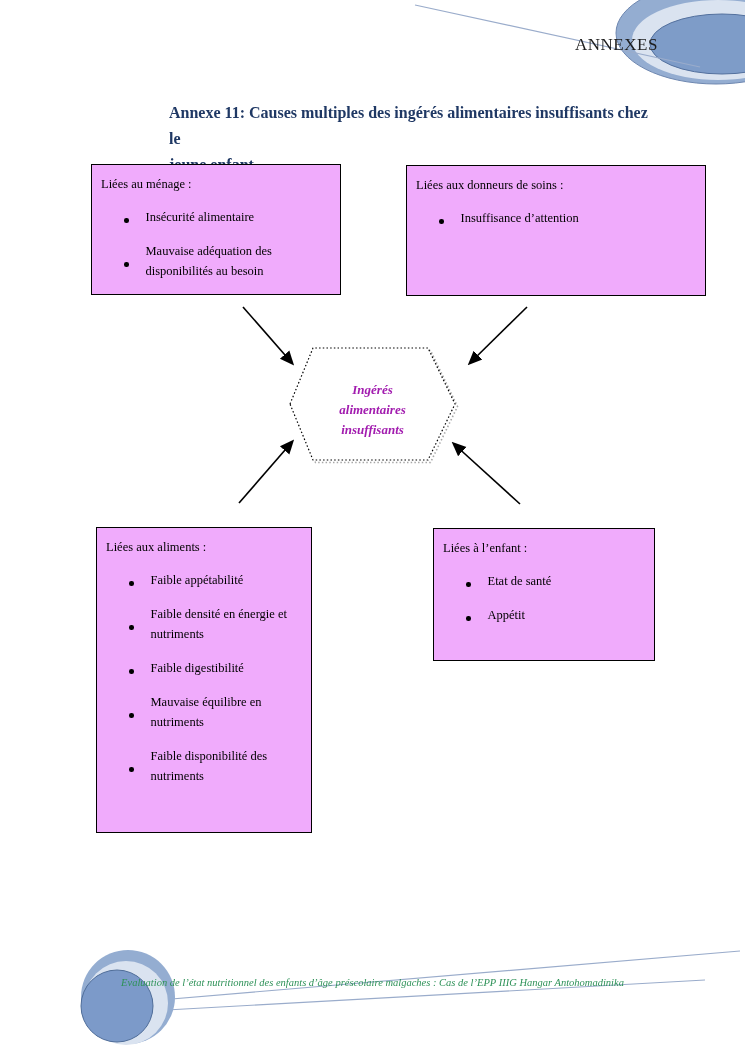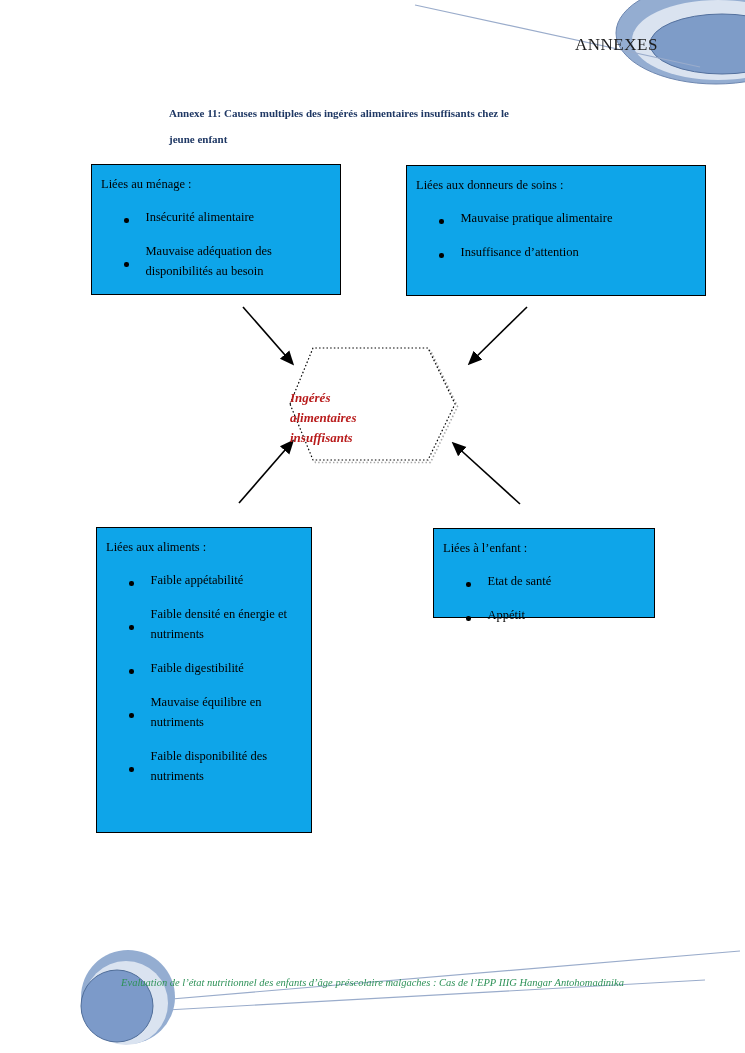--- a/index.html
+++ b/index.html
@@ -14,51 +14,51 @@
   }
   .deco-svg{position:absolute;left:0;top:0;z-index:1;pointer-events:none;}
 
   .annexes{
     position:absolute;left:575px;top:35px;z-index:2;
     font-size:17px;letter-spacing:0.5px;color:#1c1c1c;
   }
 
   .title{
     position:absolute;left:169px;top:100px;width:490px;z-index:2;
-    font-weight:bold;font-size:11px;line-height:26px;color:#1f3864;
+    font-weight:bold;font-size:16px;line-height:26px;color:#1f3864;
   }
 
   .cause-box{
     position:absolute;z-index:2;
-    background:#0ea5e9;border:1px solid #000;
+    background:#f0abfc;border:1px solid #000;
     box-sizing:border-box;
     padding:11px 8px 16px 9px;
     font-size:12.5px;
   }
   .cause-box .box-title{line-height:17px;margin-bottom:14px;}
   .li{display:flex;align-items:center;margin-bottom:14px;margin-left:23px;}
   .dot{
     flex:0 0 auto;width:4.5px;height:4.5px;border-radius:50%;
     background:#000;margin-top:7px;margin-right:17px;
   }
   .li-text{line-height:20px;}
 
   #box-menage{left:91px;top:164px;width:250px;height:131px;}
   #box-menage .li-text{max-width:158px;}
   #box-donneurs{left:406px;top:165px;width:300px;height:131px;}
   #box-donneurs .li-text{max-width:195px;}
   #box-aliments{left:96px;top:527px;width:216px;height:306px;}
   #box-aliments .li-text{max-width:172px;}
-  #box-enfant{left:433px;top:528px;width:222px;height:90px;}
+  #box-enfant{left:433px;top:528px;width:222px;height:133px;}
   #box-enfant .li-text{max-width:165px;}
 
   .hex-text{
-    position:absolute;left:290px;top:388px;width:165px;z-index:3;
-    text-align:left;font-weight:bold;font-style:italic;
-    font-size:13px;line-height:20px;color:#b91c1c;
+    position:absolute;left:290px;top:380px;width:165px;z-index:3;
+    text-align:center;font-weight:bold;font-style:italic;
+    font-size:13px;line-height:20px;color:#a21caf;
   }
 
   .footer{
     position:absolute;left:60px;top:977px;width:625px;z-index:3;
     text-align:center;font-style:italic;font-size:10.5px;color:#2e9258;
   }
 </style>
 </head>
 <body>
 
@@ -119,24 +119,20 @@
     <div class="li">
       <span class="dot"></span>
       <span class="li-text">Mauvaise adéquation des disponibilités au besoin</span>
     </div>
   </div>
 
   <div class="cause-box" id="box-donneurs">
     <div class="box-title">Liées aux donneurs de soins :</div>
     <div class="li">
       <span class="dot"></span>
-      <span class="li-text">Mauvaise pratique alimentaire</span>
-    </div>
-    <div class="li">
-      <span class="dot"></span>
       <span class="li-text">Insuffisance d’attention</span>
     </div>
   </div>
 
   <div class="hex-text">
     <div>Ingérés</div>
     <div>alimentaires</div>
     <div>insuffisants</div>
   </div>
 

